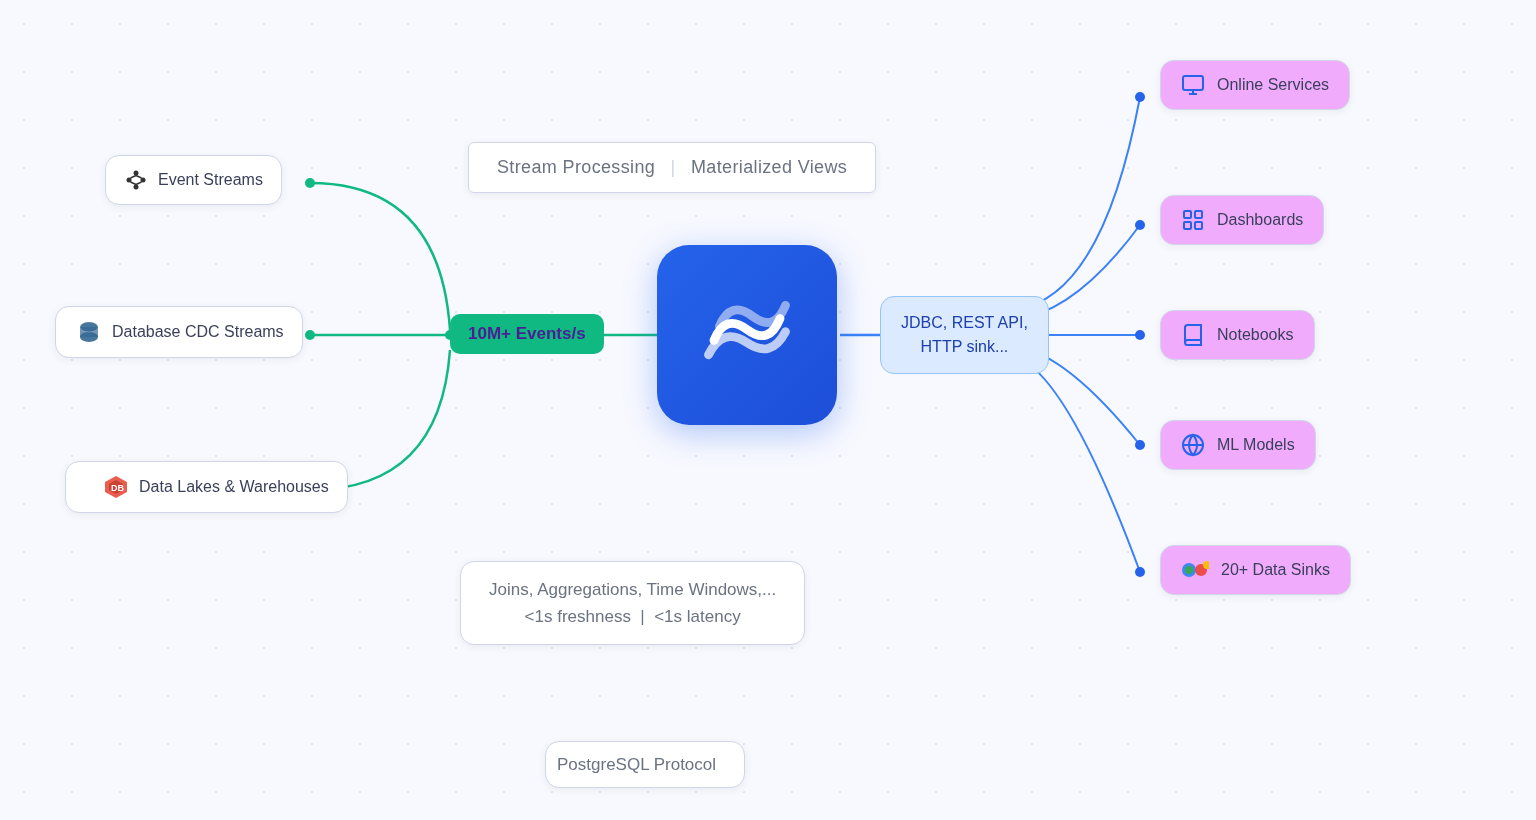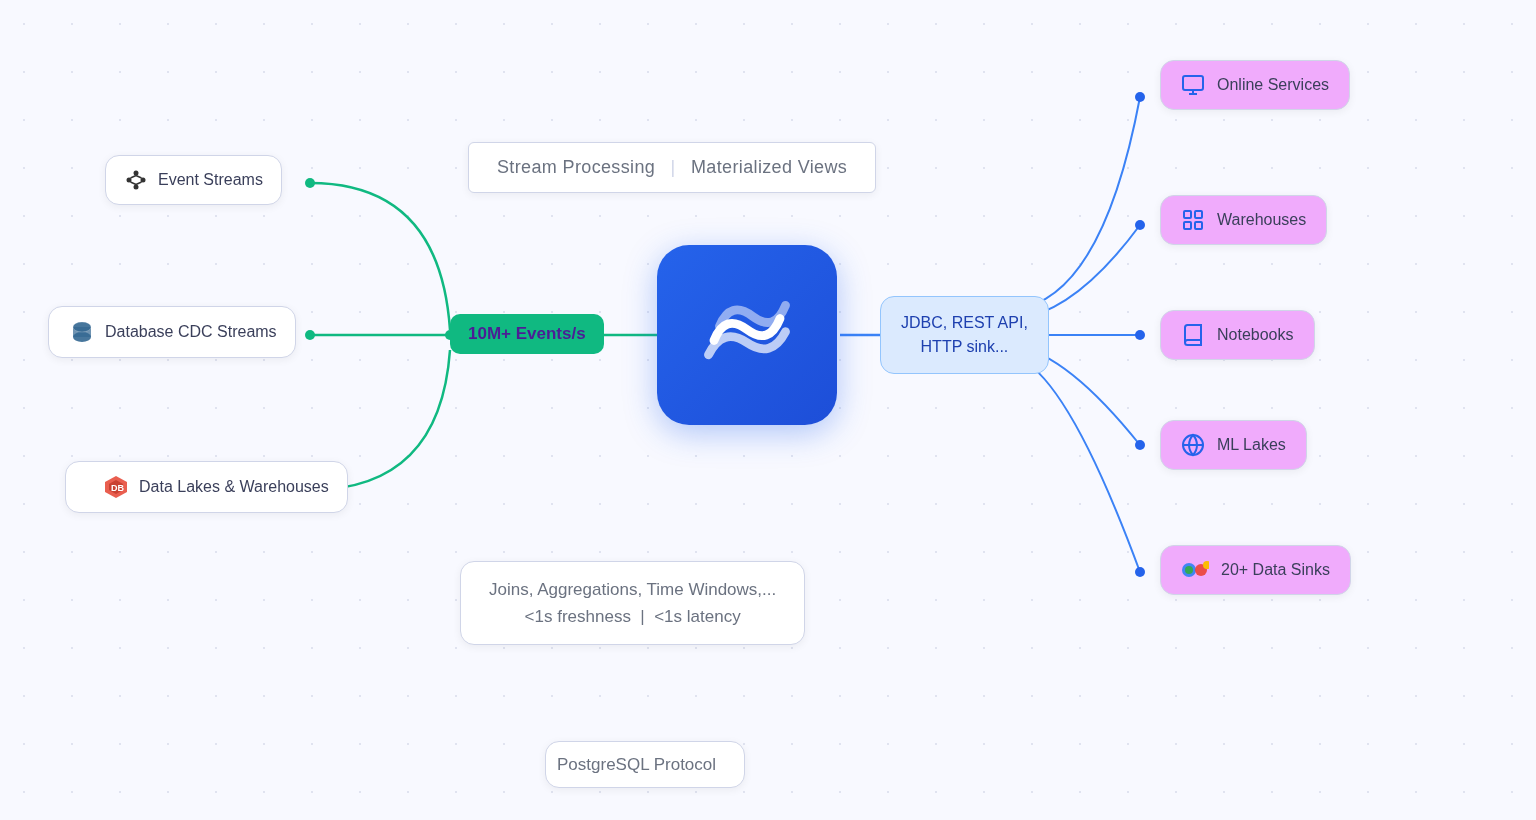--- a/index.html
+++ b/index.html
@@ -226,21 +226,21 @@
         <circle cx="19" cy="12" r="2.5" fill="#333"></circle>
         <line x1="12" y1="7.5" x2="6.5" y2="10" stroke="#333" stroke-width="1.5"></line>
         <line x1="12" y1="7.5" x2="17.5" y2="10" stroke="#333" stroke-width="1.5"></line>
         <line x1="12" y1="16.5" x2="6.5" y2="14" stroke="#333" stroke-width="1.5"></line>
         <line x1="12" y1="16.5" x2="17.5" y2="14" stroke="#333" stroke-width="1.5"></line>
       </svg>
     </span>
     <span>Event Streams</span>
   </div>
 
-  <div class="node-box" style="left: 48px; top: 306px; padding-left: 20px;">
+  <div class="node-box" style="left: 55px; top: 306px; padding-left: 20px;">
     <span class="node-icon">
       <svg width="26" height="26" viewBox="0 0 26 26" fill="none">
         <ellipse cx="13" cy="8" rx="9" ry="5" fill="#336791" opacity="0.9"></ellipse>
         <rect x="4" y="8" width="18" height="10" fill="#336791" opacity="0.7"></rect>
         <ellipse cx="13" cy="18" rx="9" ry="5" fill="#336791" opacity="0.9"></ellipse>
         <ellipse cx="13" cy="8" rx="9" ry="5" fill="none" stroke="#fff" stroke-width="0.5" opacity="0.4"></ellipse>
       </svg>
     </span>
     <span>Database CDC Streams</span>
   </div>
@@ -286,42 +286,42 @@
 
   <div class="output-node" style="left: 1160px; top: 195px;">
     <span class="node-icon">
       <svg width="24" height="24" viewBox="0 0 24 24" fill="none" stroke="#2563eb" stroke-width="2">
         <rect x="3" y="3" width="7" height="7" rx="1"></rect>
         <rect x="14" y="3" width="7" height="7" rx="1"></rect>
         <rect x="3" y="14" width="7" height="7" rx="1"></rect>
         <rect x="14" y="14" width="7" height="7" rx="1"></rect>
       </svg>
     </span>
-    <span>Warehouses</span>
+    <span>Dashboards</span>
   </div>
 
   <div class="output-node" style="left: 1160px; top: 310px;">
     <span class="node-icon">
       <svg width="24" height="24" viewBox="0 0 24 24" fill="none" stroke="#2563eb" stroke-width="2">
         <path d="M4 19.5A2.5 2.5 0 0 1 6.5 17H20"></path>
         <path d="M6.5 2H20v20H6.5A2.5 2.5 0 0 1 4 19.5v-15A2.5 2.5 0 0 1 6.5 2z"></path>
       </svg>
     </span>
     <span>Notebooks</span>
   </div>
 
   <div class="output-node" style="left: 1160px; top: 420px;">
     <span class="node-icon">
       <svg width="24" height="24" viewBox="0 0 24 24" fill="none" stroke="#2563eb" stroke-width="2">
         <circle cx="12" cy="12" r="10"></circle>
         <line x1="2" y1="12" x2="22" y2="12"></line>
         <path d="M12 2a15.3 15.3 0 0 1 4 10 15.3 15.3 0 0 1-4 10 15.3 15.3 0 0 1-4-10 15.3 15.3 0 0 1 4-10z"></path>
       </svg>
     </span>
-    <span>ML Lakes</span>
+    <span>ML Models</span>
   </div>
 
   <div class="output-node" style="left: 1160px; top: 545px; gap: 12px;">
     <span class="node-icon">
       <svg width="28" height="24" viewBox="0 0 28 24" fill="none">
         <circle cx="8" cy="12" r="7" fill="#4285f4"></circle>
         <circle cx="8" cy="12" r="4" fill="#34a853"></circle>
         <circle cx="20" cy="12" r="6" fill="#ea4335" opacity="0.9"></circle>
         <circle cx="26" cy="7" r="4" fill="#fbbc04"></circle>
       </svg>

